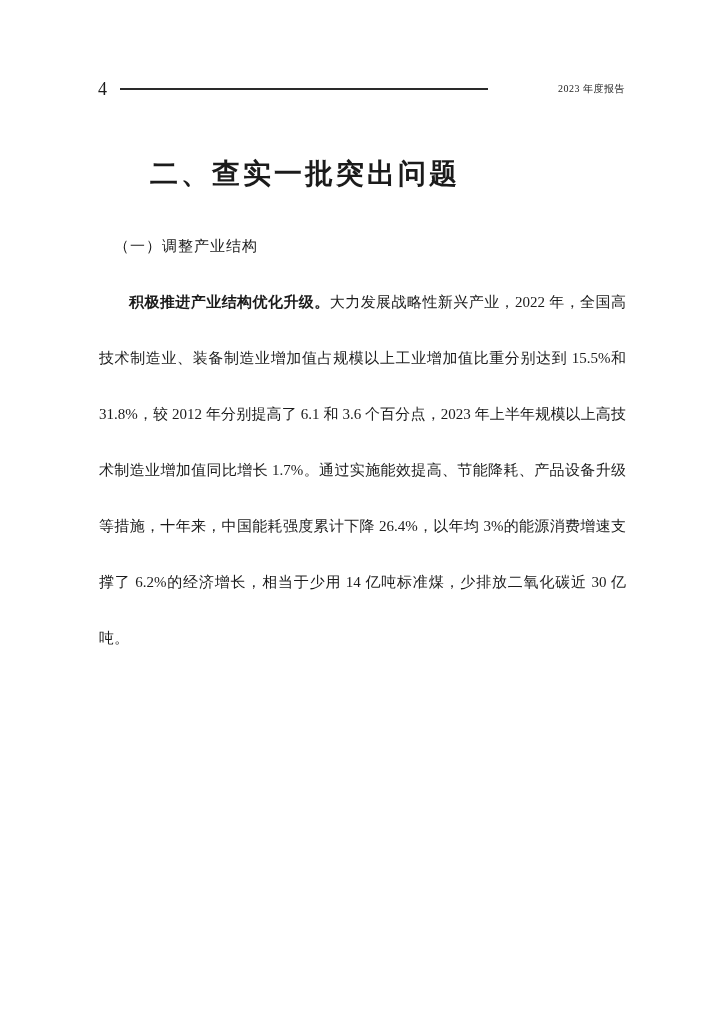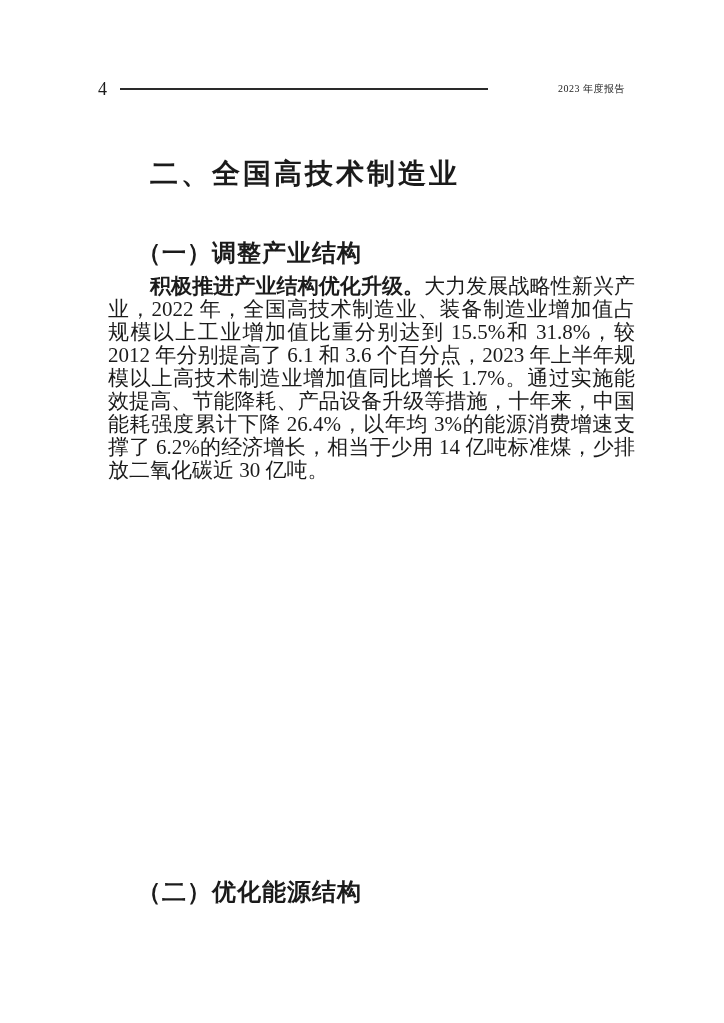--- a/index.html
+++ b/index.html
@@ -41,60 +41,59 @@
     position: absolute;
     top: 155px;
     left: 150px;
     font-size: 28px;
     font-weight: bold;
     letter-spacing: 3px;
     font-family: "Liberation Serif", serif;
   }
   .sec-heading {
     position: absolute;
-    left: 137px;
-    font-size: 24px;
-    font-weight: bold;
+    left: 114px;
+    font-size: 15px;
+    font-weight: normal;
     letter-spacing: 1px;
     font-family: "Liberation Sans", sans-serif;
   }
   .sec-heading.first { top: 237px; }
   .sec-heading.second { top: 876px; }
   .body-text {
     position: absolute;
     top: 274px;
-    left: 108px;
+    left: 99px;
     width: 527px;
     height: 590px;
     overflow: hidden;
-    font-size: 21px;
-    line-height: 23px;
+    font-size: 15px;
+    line-height: 56px;
     text-align: justify;
     text-justify: inter-character;
   }
   .body-text p { text-indent: 2em; }
   .body-text strong {
     font-family: "Liberation Sans", sans-serif;
     font-weight: bold;
   }
 </style>
 </head>
 <body>
 
 <div class="page">
 
   <div class="header">
     <span class="page-num">4</span>
     <span class="header-rule"></span>
     <span class="header-right">2023 年度报告</span>
   </div>
 
-  <div class="chapter-title">二、全国高技术制造业</div>
+  <div class="chapter-title">二、查实一批突出问题</div>
 
   <div class="sec-heading first">（一）调整产业结构</div>
 
   <div class="body-text">
     <p><strong>积极推进产业结构优化升级。</strong><span>大力发展战略性新兴产业，2022 年，全国高技术制造业、装备制造业增加值占规模以上工业增加值比重分别达到 15.5%和 31.8%，较 2012 年分别提高了 6.1 和 3.6 个百分点，2023 年上半年规模以上高技术制造业增加值同比增长 1.7%。通过实施能效提高、节能降耗、产品设备升级等措施，十年来，中国能耗强度累计下降 26.4%，以年均 3%的能源消费增速支撑了 6.2%的经济增长，相当于少用 14 亿吨标准煤，少排放二氧化碳近 30 亿吨。</span></p>
   </div>
 
-  <div class="sec-heading second">（二）优化能源结构</div>
 
 </div>
 
 </body></html>

